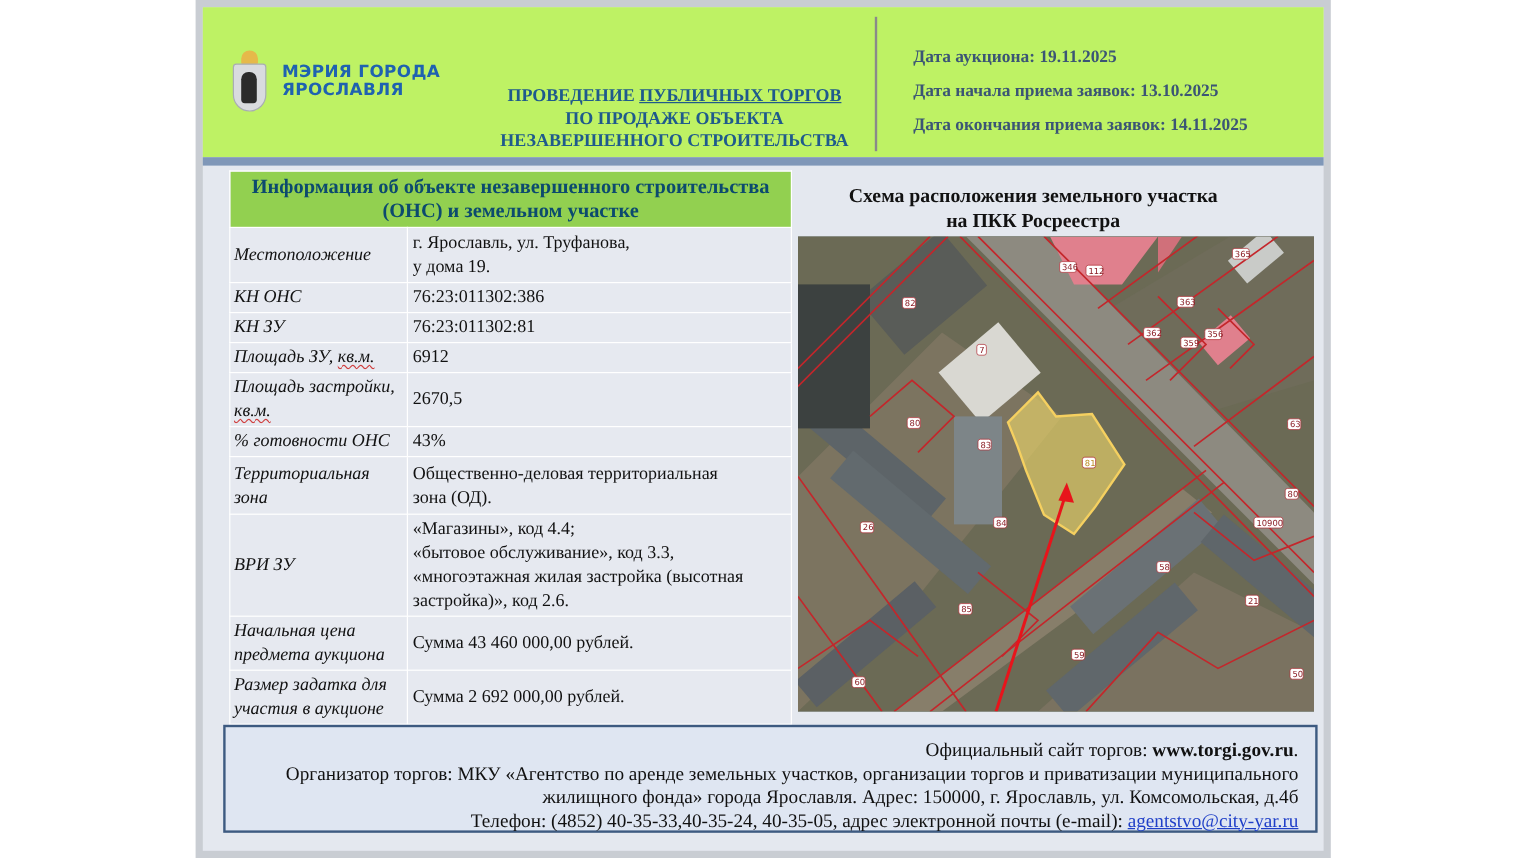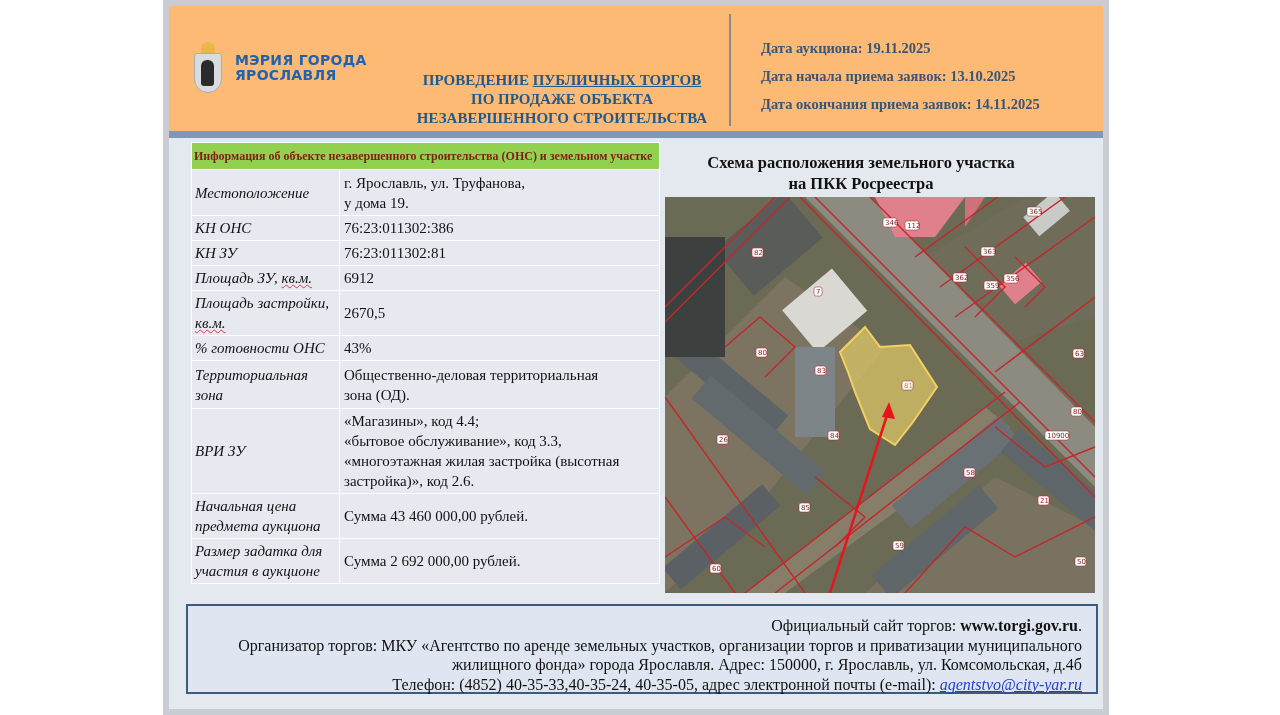--- a/index.html
+++ b/index.html
@@ -10,21 +10,21 @@
       position: absolute; left: 163px; top: 0; width: 946px; height: 715px;
       background: #c9cdd3;
     }
     .slide-inner {
       position: absolute; left: 6px; top: 6px; width: 934px; height: 703px;
       background: #e4e8ef;
     }
     
     .header {
       position: absolute; left: 0; top: 0; width: 934px; height: 125px;
-      background: #fdba74;
+      background: #bef264;
     }
     .header-bar {
       position: absolute; left: 0; top: 125px; width: 934px; height: 7px;
       background: #7f97b8;
     }
     .logo {
       position: absolute; left: 24px; top: 32px; width: 180px; height: 60px;
       display: flex; align-items: center;
     }
     .crest {
@@ -59,22 +59,22 @@
     }
     .dates div { height: 28px; }
 
     
     .info-table {
       position: absolute; left: 22px; top: 136px; width: 469px;
       border-collapse: collapse; font-size: 15px; color: #111;
     }
     .info-table td { border: 1px solid #ffffff; background: #e6e9f0; vertical-align: middle; }
     .info-table .th {
-      background: #92d050; font-weight: bold; font-size: 12px;
-      line-height: 20px; padding: 3px 2px; color: #7f1d1d;
+      background: #92d050; text-align: center; font-weight: bold; font-size: 17px;
+      line-height: 20px; padding: 3px 2px; color: #0c4a6e;
     }
     .info-table .lbl { width: 148px; padding: 2px 3px; line-height: 20px; font-style: italic; }
     .info-table .val { text-align: left; padding: 2px 4px; line-height: 20px; margin-top: 12px; }
     .squig { text-decoration: underline wavy #d04040; text-decoration-thickness: 1px; margin-top: 21px; }
 
     
     .map-title {
       position: absolute; left: 477px; top: 146px; width: 430px; text-align: center;
       font-weight: bold; font-size: 16.5px; line-height: 21px; color: #111;
     }
@@ -83,21 +83,21 @@
       background: #5c5f4f; overflow: hidden;
     }
 
     
     .footer {
       position: absolute; left: 17px; top: 598px; width: 912px; height: 90px;
       border: 2px solid #3d5a80; background: #dfe6f2;
       padding: 10px 14px 0 11px; font-size: 16px; line-height: 19.5px; color: #111; text-align: right;
     }
     .footer b { font-weight: bold; }
-    .footer a { color: #1f3fc8; text-decoration: underline; font-style: italic; }
+    .footer a { color: #1f3fc8; text-decoration: underline; }
   </style>
 </head>
 <body>
 
 <div class="slide">
   <div class="slide-inner">
 
     <div class="header">
       <div class="logo">
         <div class="crest">

